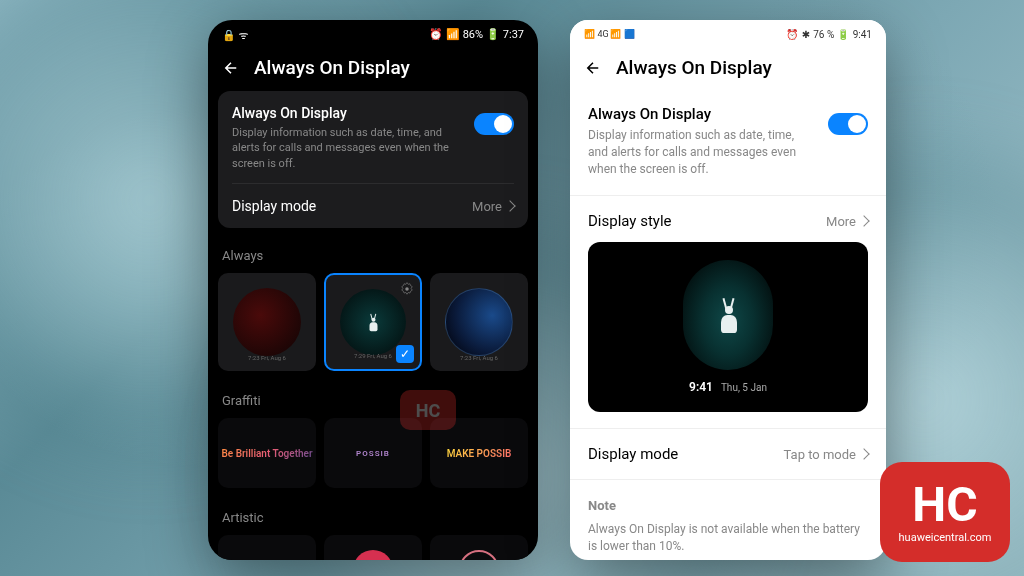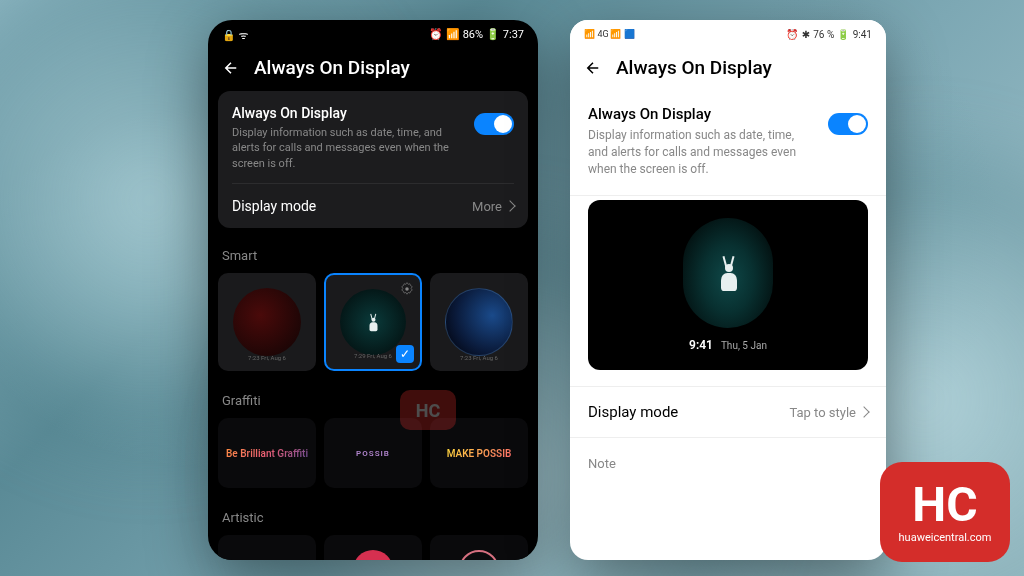--- a/index.html
+++ b/index.html
@@ -347,20 +347,21 @@
     .preview-time .t { font-weight: 600; }
     .preview-time .d { font-size: 10px; color: #aaa; }
 
     .note-section {
       padding: 14px 0;
     }
     .note-label {
       color: #888;
       font-size: 13px;
       margin-bottom: 8px;
+      font-weight: bold;
     }
     .note-text {
       color: #888;
       font-size: 12px;
       line-height: 1.4;
     }
 
     
     .watermark {
       position: absolute;
@@ -458,21 +459,21 @@
       </div>
       <div class="mode-row">
         <div class="mode-label">Display mode</div>
         <div class="mode-value">
           <span>More</span>
           <span class="chevron"></span>
         </div>
       </div>
     </div>
 
-    <div class="section-label">Smart</div>
+    <div class="section-label">Always</div>
     <div class="image-grid">
       <div class="image-tile">
         <div class="tile-preview preview-red"></div>
         <div class="tile-time">7:23 Fri, Aug 6</div>
       </div>
       <div class="image-tile selected">
         <div class="tile-gear">
           <svg viewBox="0 0 24 24" fill="#888">
               <circle cx="12" cy="12" r="3"></circle>
               <path d="M12 1l2 3 3-1 1 3 3 2-2 3 2 3-3 2-1 3-3-1-2 3-2-3-3 1-1-3-3-2 2-3-2-3 3-2 1-3 3 1z" fill="none" stroke="#888"></path>
@@ -491,21 +492,21 @@
       </div>
       <div class="image-tile">
         <div class="tile-preview preview-blue"></div>
         <div class="tile-time">7:23 Fri, Aug 6</div>
       </div>
     </div>
 
     <div class="section-label">Graffiti</div>
     <div class="image-grid">
       <div class="graffiti-tile">
-        <span class="graffiti1">Be Brilliant Graffiti</span>
+        <span class="graffiti1">Be Brilliant Together</span>
       </div>
       <div class="graffiti-tile">
         <span class="graffiti2">POSSIB</span>
       </div>
       <div class="graffiti-tile">
         <span class="graffiti3">MAKE POSSIB</span>
       </div>
     </div>
 
     <div class="section-label">Artistic</div>
@@ -556,20 +557,27 @@
         <div class="toggle-text">
           <div class="toggle-title-light">Always On Display</div>
           <div class="toggle-desc-light">Display information such as date, time, and alerts for calls and messages even when the screen is off.</div>
         </div>
         <div class="toggle"></div>
       </div>
     </div>
 
     <div class="divider-light"></div>
 
+    <div class="style-row">
+      <div class="style-label">Display style</div>
+      <div class="style-value">
+        <span>More</span>
+        <span class="chevron"></span>
+      </div>
+    </div>
 
     <div class="style-preview">
       <div class="deer-art">
         <div class="deer-shape">
           <div class="deer-antler l"></div>
           <div class="deer-antler r"></div>
           <div class="deer-head"></div>
           <div class="deer-body"></div>
         </div>
       </div>
@@ -577,29 +585,30 @@
         <span class="t">9:41</span>
         <span class="d">Thu, 5 Jan</span>
       </div>
     </div>
 
     <div class="divider-light" style="margin-top:16px"></div>
 
     <div class="style-row">
       <div class="style-label">Display mode</div>
       <div class="style-value">
-        <span>Tap to style</span>
+        <span>Tap to mode</span>
         <span class="chevron"></span>
       </div>
     </div>
 
     <div class="divider-light"></div>
 
     <div class="note-section">
       <div class="note-label">Note</div>
+      <div class="note-text">Always On Display is not available when the battery is lower than 10%.</div>
     </div>
   </div>
 </div>
 
 <div class="watermark">
   <div class="watermark-badge">HC</div>
 </div>
 
 <div class="logo-badge">
   <div class="hc">HC</div>

